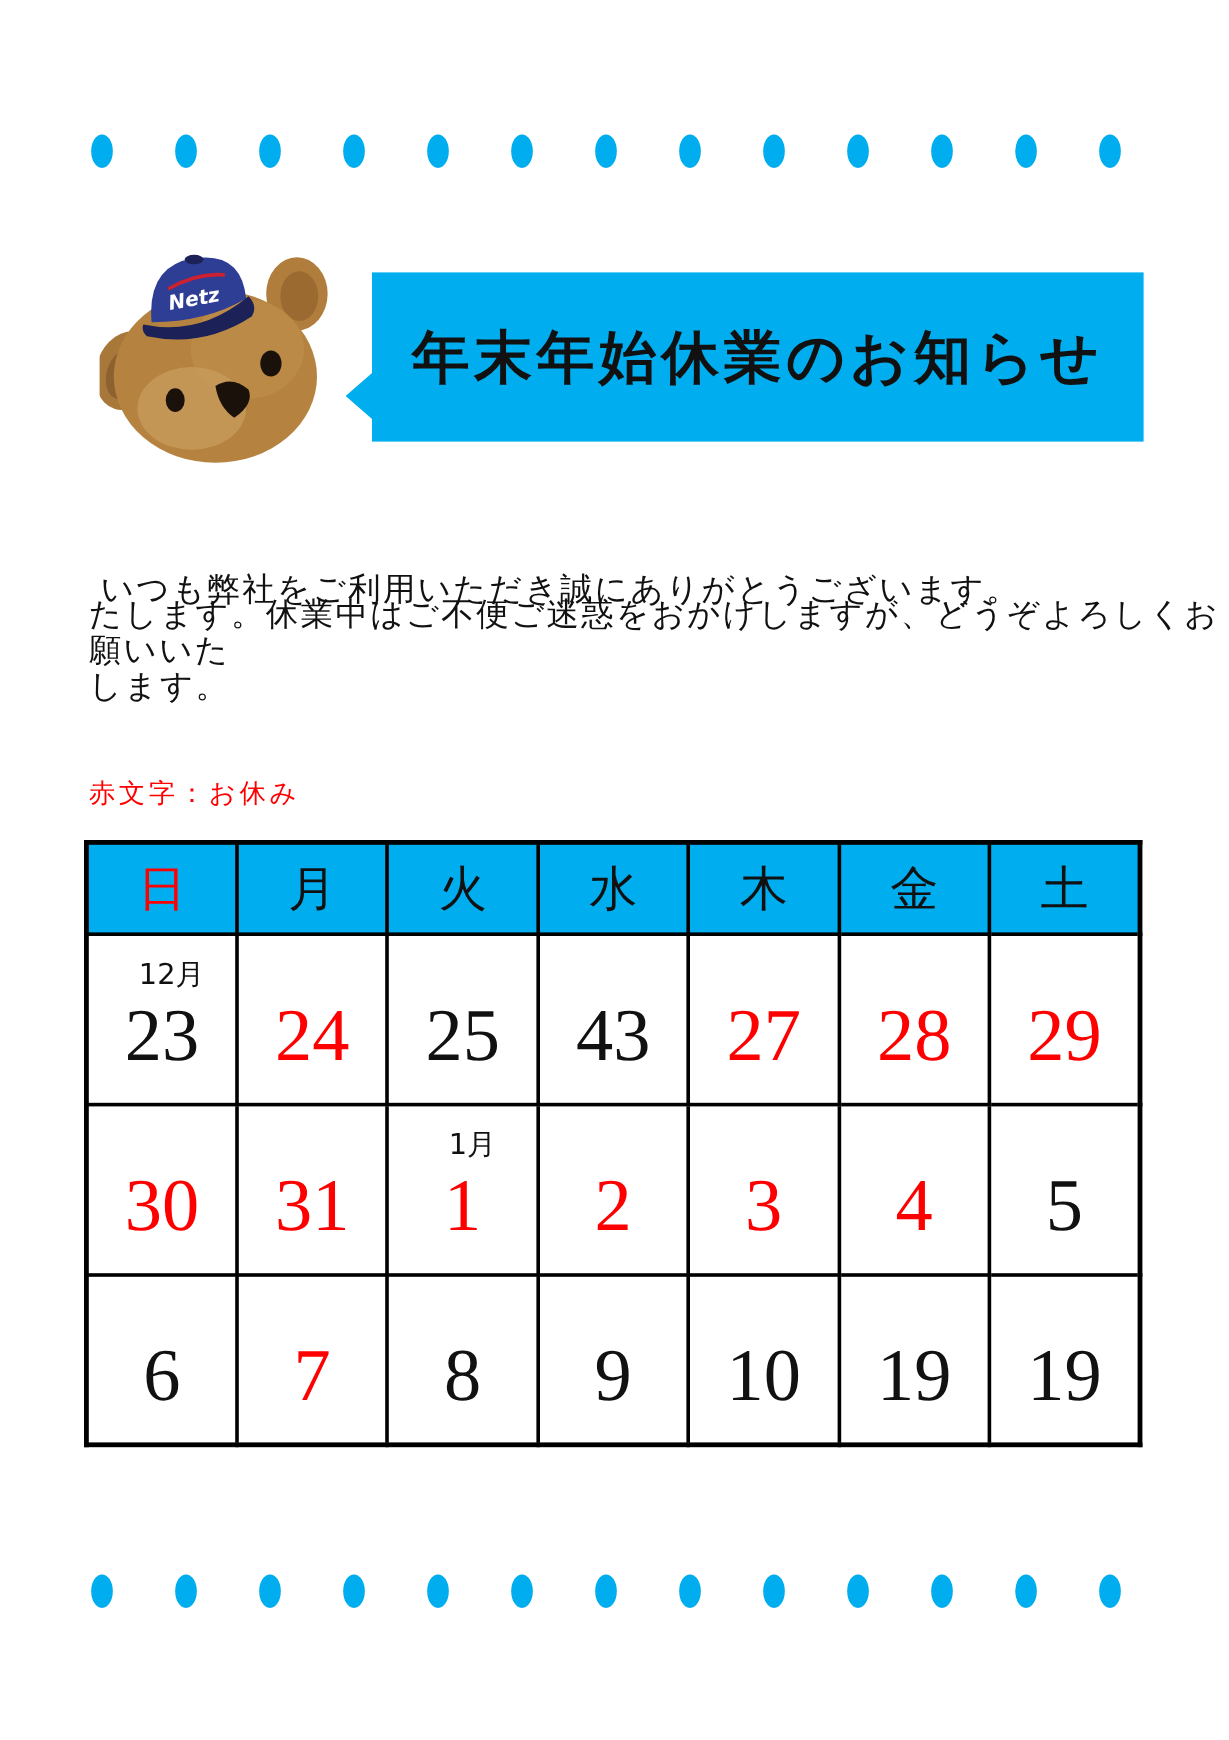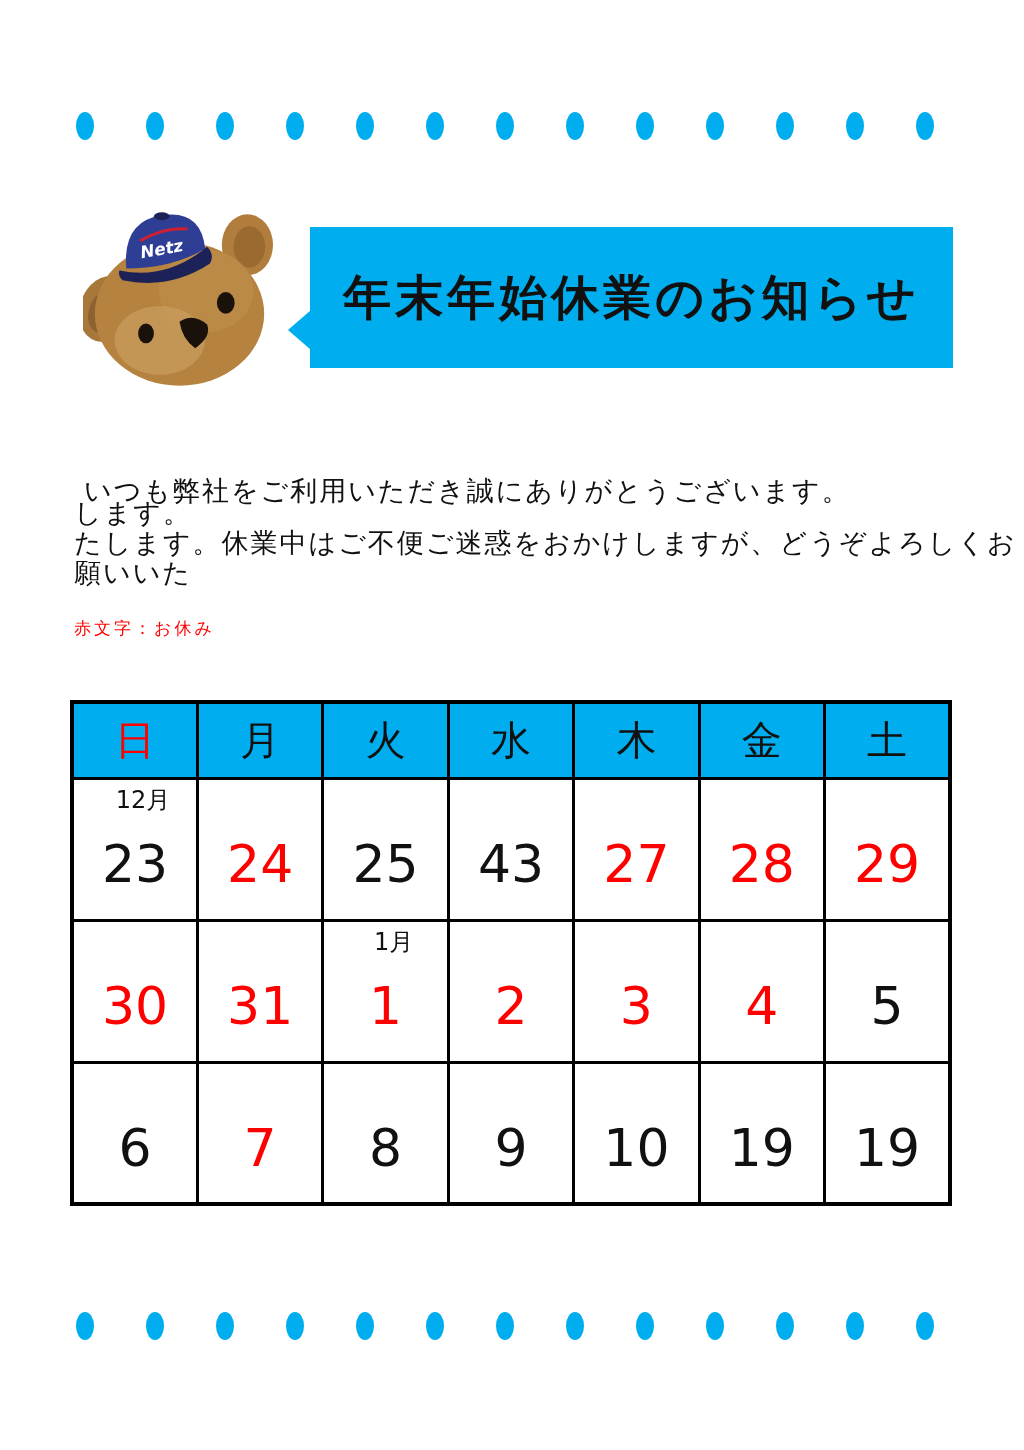--- a/index.html
+++ b/index.html
@@ -26,33 +26,33 @@
   .bubble{position:absolute;left:310px;top:227px;width:643px;height:141px;background:var(--accent);
           display:flex;align-items:center;justify-content:center;}
   .bubble-tail{position:absolute;left:-22px;top:83px;width:0;height:0;
           border-top:20px solid transparent;border-bottom:20px solid transparent;
           border-right:23px solid var(--accent);}
   .title{font-size:48px;font-weight:600;letter-spacing:4px;color:var(--ink);white-space:nowrap;}
 
   
   .greeting{position:absolute;left:84px;top:446px;font-size:27px;letter-spacing:2px;}
   .notice{position:absolute;left:74px;top:498px;font-size:27px;line-height:30px;letter-spacing:2px;}
-  .legend{position:absolute;left:74px;top:600px;font-size:17px;letter-spacing:3px;color:var(--holiday);text-align:center;}
+  .legend{position:absolute;left:74px;top:624px;font-size:22px;letter-spacing:3px;color:var(--holiday);text-align:center;}
 
   
   table.calendar{position:absolute;left:70px;top:700px;width:882px;border-collapse:collapse;
                  table-layout:fixed;border:4px solid #000;}
   .calendar th,.calendar td{border:3px solid #000;padding:0;}
   .calendar th{height:76px;background:var(--accent);font-size:40px;font-weight:500;
                text-align:center;color:var(--ink);}
   .calendar th.holiday{color:var(--holiday);}
   .calendar td{height:142px;vertical-align:top;background:#ffffff;}
-  .month-label{height:34px;padding-top:4px;font-size:24px;text-align:center;color:var(--ink);margin-left:16px;}
+  .month-label{height:34px;padding-top:16px;font-size:24px;text-align:center;color:var(--ink);margin-left:16px;}
   .day-number{height:100px;display:flex;align-items:center;justify-content:center;
-              font-size:52px;color:var(--ink);}
+              font-size:62px;color:var(--ink);font-family:Liberation Serif, serif;}
   .day-number.holiday{color:var(--holiday);}
 </style>
 </head>
 <body>
 
 <div class="page">
 
   <div class="dots dots-top">
       <span class="dot"></span>
       <span class="dot"></span>
@@ -99,22 +99,22 @@
   </div>
 
   <div class="bubble">
     <div class="bubble-tail"></div>
     <h1 class="title" style="margin:0;">年末年始休業のお知らせ</h1>
   </div>
 
   <p class="greeting">いつも弊社をご利用いただき誠にありがとうございます。</p>
 
   <div class="notice">
+    <div>たします。休業中はご不便ご迷惑をおかけしますが、どうぞよろしくお願いいた</div>
     <div>します。</div>
-    <div>たします。休業中はご不便ご迷惑をおかけしますが、どうぞよろしくお願いいた</div>
   </div>
 
   <p class="legend">赤文字：お休み</p>
 
   <table class="calendar">
     <thead>
       <tr>
           <th class="holiday">日</th>
           <th class="">月</th>
           <th class="">火</th>

